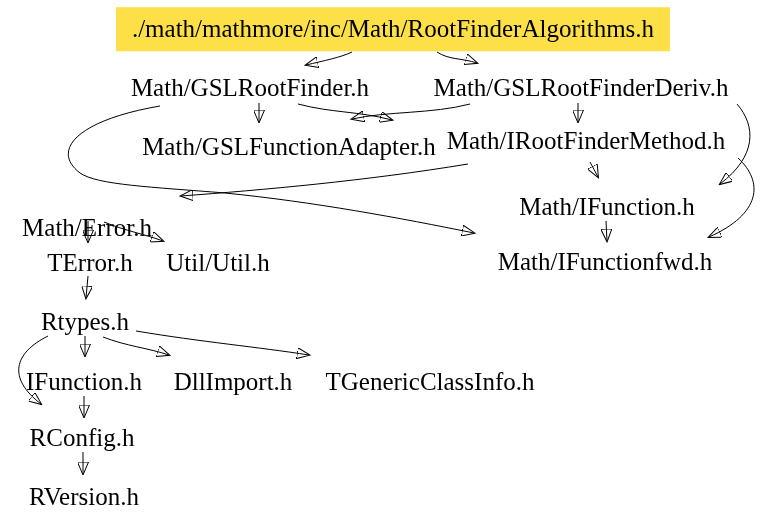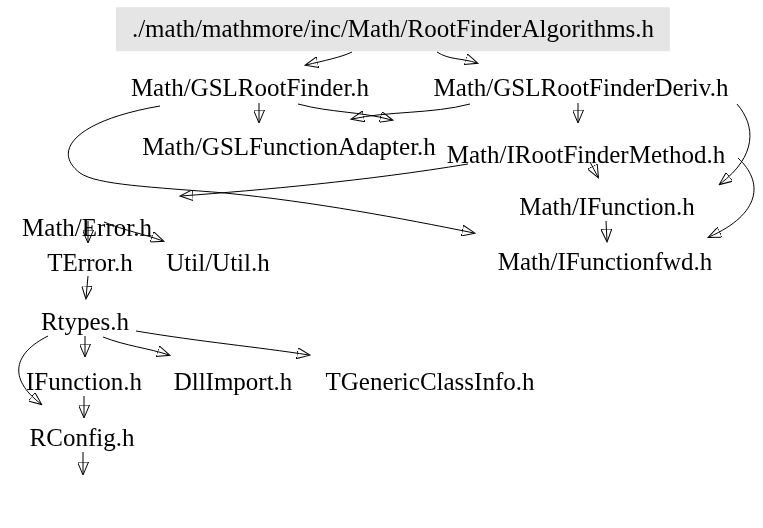--- a/index.html
+++ b/index.html
@@ -13,21 +13,21 @@
   .node{
     position:absolute;
     transform:translate(-50%,-50%);
     white-space:nowrap;
     font-size:25px;
     color:#000000;
     line-height:1.1;
     z-index:2;
   }
   .node.title{
-    background:#e5e5e5;
+    background:#fde047;
     padding:8px 16px;
     font-size:25px;
   }
   #edges{
     position:absolute;left:0;top:0;width:763px;height:528px;
     z-index:1;
   }
   #edges path{
     fill:none;
     stroke:#000000;
@@ -79,21 +79,21 @@
   </svg>
 
   <div class="node title" style="left:393px;top:29px;">./math/mathmore/inc/Math/RootFinderAlgorithms.h</div>
 
   <div class="node" style="left:250px;top:88px;">Math/GSLRootFinder.h</div>
 
   <div class="node" style="left:581px;top:88px;">Math/GSLRootFinderDeriv.h</div>
 
   <div class="node" style="left:251px;top:147px;margin-left:38px;">Math/GSLFunctionAdapter.h</div>
 
-  <div class="node" style="left:586px;top:155px;">Math/IRootFinderMethod.h</div>
+  <div class="node" style="left:586px;top:141px;">Math/IRootFinderMethod.h</div>
 
   <div class="node" style="left:87px;top:192px;margin-top:36px;">Math/Error.h</div>
 
   <div class="node" style="left:90px;top:263px;">TError.h</div>
 
   <div class="node" style="left:607px;top:207px;">Math/IFunction.h</div>
 
   <div class="node" style="left:218px;top:263px;">Util/Util.h</div>
 
   <div class="node" style="left:605px;top:262px;">Math/IFunctionfwd.h</div>
@@ -101,14 +101,15 @@
   <div class="node" style="left:85px;top:322px;">Rtypes.h</div>
 
   <div class="node" style="left:84px;top:382px;">IFunction.h</div>
 
   <div class="node" style="left:233px;top:382px;">DllImport.h</div>
 
   <div class="node" style="left:430px;top:382px;">TGenericClassInfo.h</div>
 
   <div class="node" style="left:82px;top:438px;">RConfig.h</div>
 
+  <div class="node" style="left:84px;top:497px;">RVersion.h</div>
 
 </div>
 
 </body></html>

